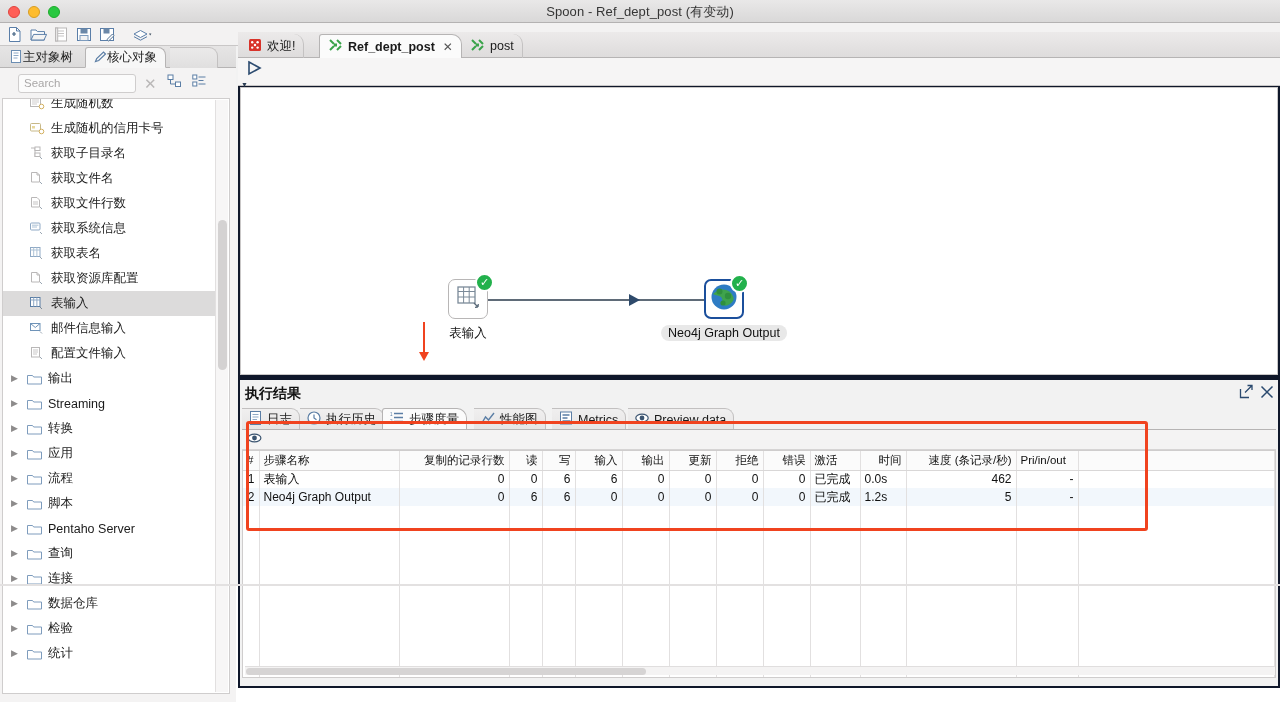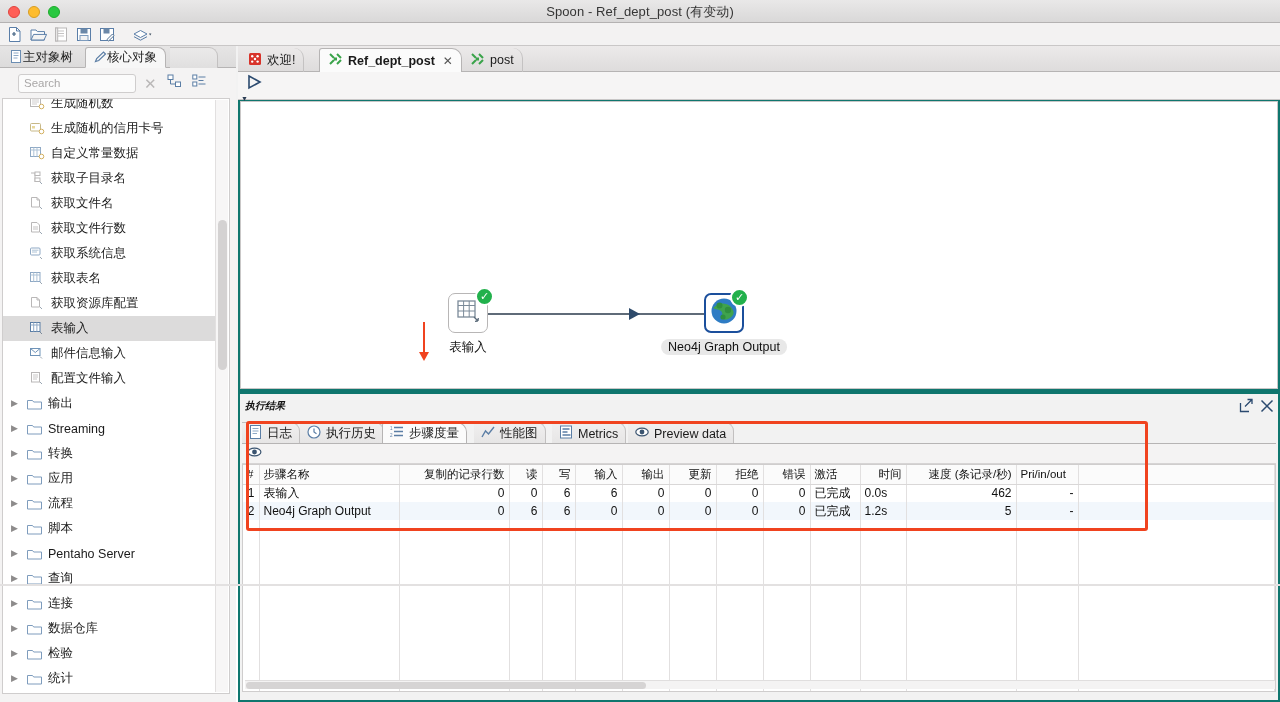--- a/index.html
+++ b/index.html
@@ -107,22 +107,22 @@
     position: absolute; right: 1px; top: 1px; width: 13px; bottom: 1px;
     background: #f7f6f6; border-left: 1px solid #e2e0e0;
   }
   .vscroll .thumb {
     position: absolute; left: 2px; top: 120px; width: 9px; height: 150px;
     background: #d4d2d2; border-radius: 5px;
   }
 
   
   .rightarea {
-    position: absolute; left: 238px; top: 46px; width: 1042px; height: 656px;
-    background: #0f766e;
+    position: absolute; left: 238px; top: 32px; width: 1042px; height: 656px;
+    background: #0f172a;
   }
   .ed-tabbar {
     position: absolute; left: 0; top: 0; width: 1042px; height: 26px;
     background: linear-gradient(#eceaea,#dedcdc);
     border-bottom: 1px solid #b6b4b4;
   }
   .ed-tab {
     position: absolute; top: 2px; height: 24px;
     display: flex; align-items: center; gap: 5px; padding: 0 8px;
     font-size: 12.5px; color: #1a1a1a; white-space: nowrap;
@@ -204,21 +204,21 @@
     border-left: 5px solid transparent; border-right: 5px solid transparent;
   }
 
   
   .results {
     position: absolute; left: 2px; top: 348px; width: 1038px; height: 306px;
     background: #f2f2f2;
   }
   .res-title {
     position: absolute; left: 5px; top: 5px;
-    font-size: 10px; font-weight: bold; color: #111; font-style: italic;
+    font-size: 14px; font-weight: bold; color: #111;
   }
   .res-actions { position: absolute; right: 4px; top: 4px; display: flex; gap: 6px; align-items: center; }
   .res-tabs {
     position: absolute; left: 2px; top: 28px; width: 1034px; height: 22px;
   }
   .res-tab {
     position: absolute; top: 0; height: 22px;
     display: flex; align-items: center; gap: 5px; padding: 0 7px;
     font-size: 12.5px; color: #1a1a1a; white-space: nowrap;
     border-right: 1px solid #c2c0c0;
@@ -395,30 +395,20 @@
         </div>
         <div class="tr-item">
           <span class="step-ico">
             <svg width="16" height="15" viewBox="0 0 16 15">
                 <rect x="1.5" y="2.5" width="10" height="7.5" rx="1" fill="#fff" stroke="#c7b887"></rect>
                 <rect x="3" y="5" width="3" height="2.5" fill="#e8d89b"></rect>
                 <circle cx="12.5" cy="10.5" r="2.3" fill="#fff" stroke="#d3b05f"></circle>
               </svg>
           </span>
           <span>生成随机的信用卡号</span>
-        </div>
-        <div class="tr-item">
-          <span class="step-ico">
-            <svg width="16" height="15" viewBox="0 0 16 15">
-                <rect x="1.5" y="1.5" width="10" height="9" fill="#fff" stroke="#8fa9c5"></rect>
-                <path d="M1.5 4h10M4.8 1.5v9M8 1.5v9" stroke="#adc2d6"></path>
-                <circle cx="12.5" cy="10.5" r="2.3" fill="#fff" stroke="#d3b05f"></circle>
-              </svg>
-          </span>
-          <span>自定义常量数据</span>
         </div>
         <div class="tr-item">
           <span class="step-ico">
             <svg width="16" height="15" viewBox="0 0 16 15">
                 <path d="M2 2h4v9" fill="none" stroke="#b9b7b7"></path>
                 <rect x="6" y="1" width="5" height="3.5" fill="#fff" stroke="#b9b7b7"></rect>
                 <rect x="6" y="7" width="5" height="3.5" fill="#fff" stroke="#b9b7b7"></rect>
                 <path d="M11 11l2 2" stroke="#9aa6b2"></path>
               </svg>
           </span>

